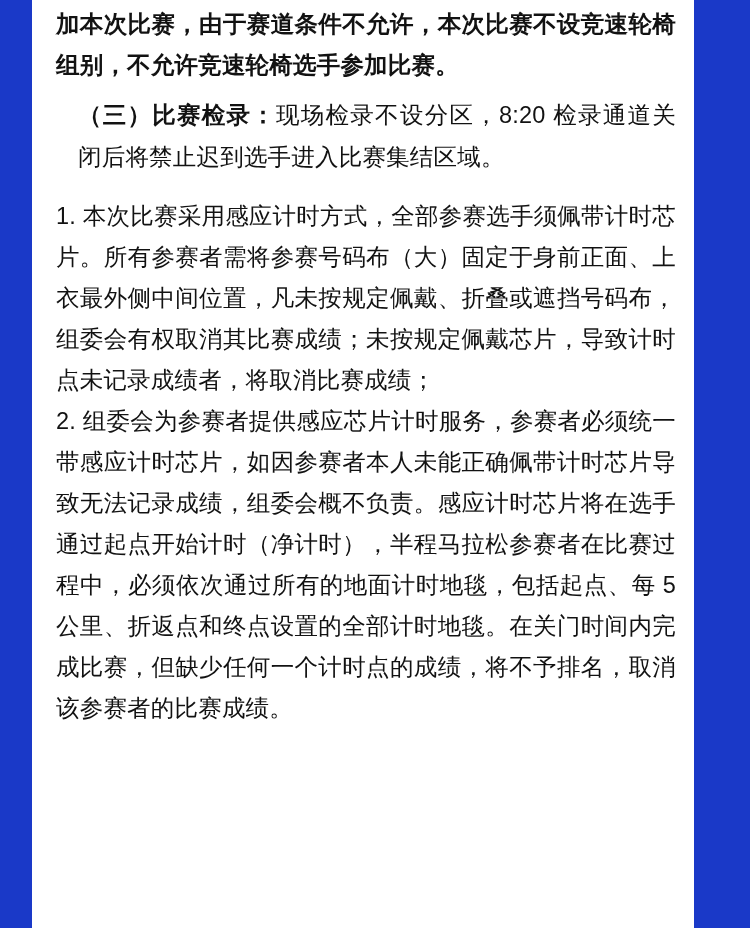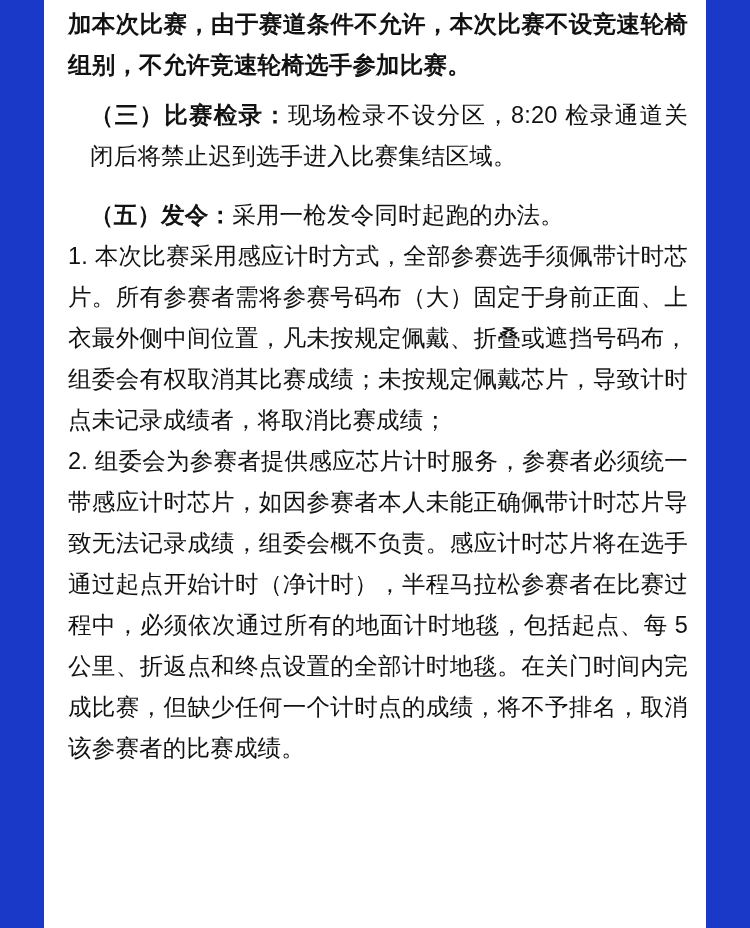--- a/index.html
+++ b/index.html
@@ -14,21 +14,21 @@
     overflow: hidden;
   }
   #page {
     position: relative;
     width: 750px;
     height: 928px;
     background: #1A39C8;
   }
   #sheet {
     position: absolute;
-    left: 44px;
+    left: 32px;
     top: 0;
     width: 662px;
     height: 928px;
     background: #FFFFFF;
     box-sizing: border-box;
     padding: 0 18px 0 24px;
     overflow: hidden;
   }
   .para {
     color: #121212;
@@ -41,20 +41,21 @@
   }
   .bold {
     font-weight: bold;
   }
   .indent {
     text-indent: 0;
     padding-left: 22px;
   }
   .lead-in {
     font-weight: bold;
+    font-family: Liberation Mono, monospace;
   }
   .gap-sm {
     height: 9px;
   }
   .first-block {
     padding-top: 4px;
   }
   .normal-weight {
     font-weight: normal;
   }
@@ -69,20 +70,19 @@
 
     <div class="gap-sm"></div>
 
     <p class="para indent"><span class="lead-in">（三）比赛检录：</span><span class="normal-weight">现场检录不设分区，8:20 检录通道关闭后将禁止迟到选手进入比赛集结区域。</span></p>
 
     <div class="gap-sm"></div>
 
 
     <div class="gap-sm"></div>
 
-    <p class="para indent"><span class="lead-in">（五）发令：</span><span class="normal-weight">采用一枪发令同时起跑的办法。</span></p>
 
 
     <p class="para">1. 本次比赛采用感应计时方式，全部参赛选手须佩带计时芯片。所有参赛者需将参赛号码布（大）固定于身前正面、上衣最外侧中间位置，凡未按规定佩戴、折叠或遮挡号码布，组委会有权取消其比赛成绩；未按规定佩戴芯片，导致计时点未记录成绩者，将取消比赛成绩；</p>
     <p class="para">2. 组委会为参赛者提供感应芯片计时服务，参赛者必须统一带感应计时芯片，如因参赛者本人未能正确佩带计时芯片导致无法记录成绩，组委会概不负责。感应计时芯片将在选手通过起点开始计时（净计时），半程马拉松参赛者在比赛过程中，必须依次通过所有的地面计时地毯，包括起点、每 5 公里、折返点和终点设置的全部计时地毯。在关门时间内完成比赛，但缺少任何一个计时点的成绩，将不予排名，取消该参赛者的比赛成绩。</p>
 
   </div>
 </div>
 
 </body></html>

